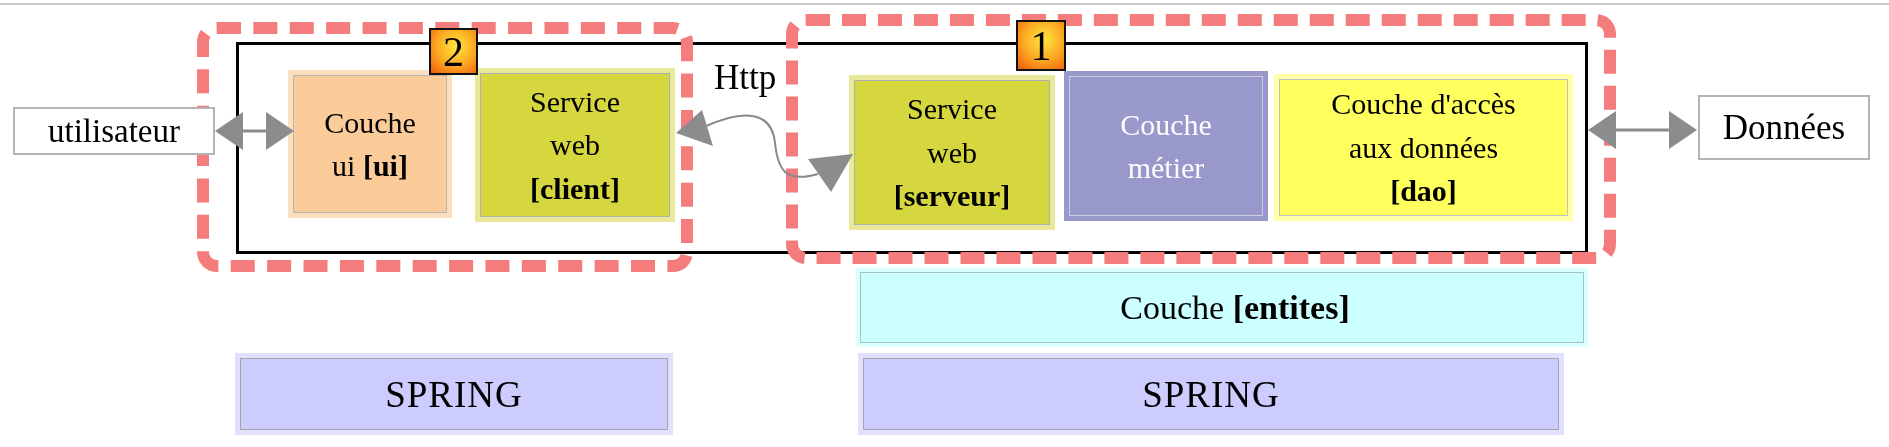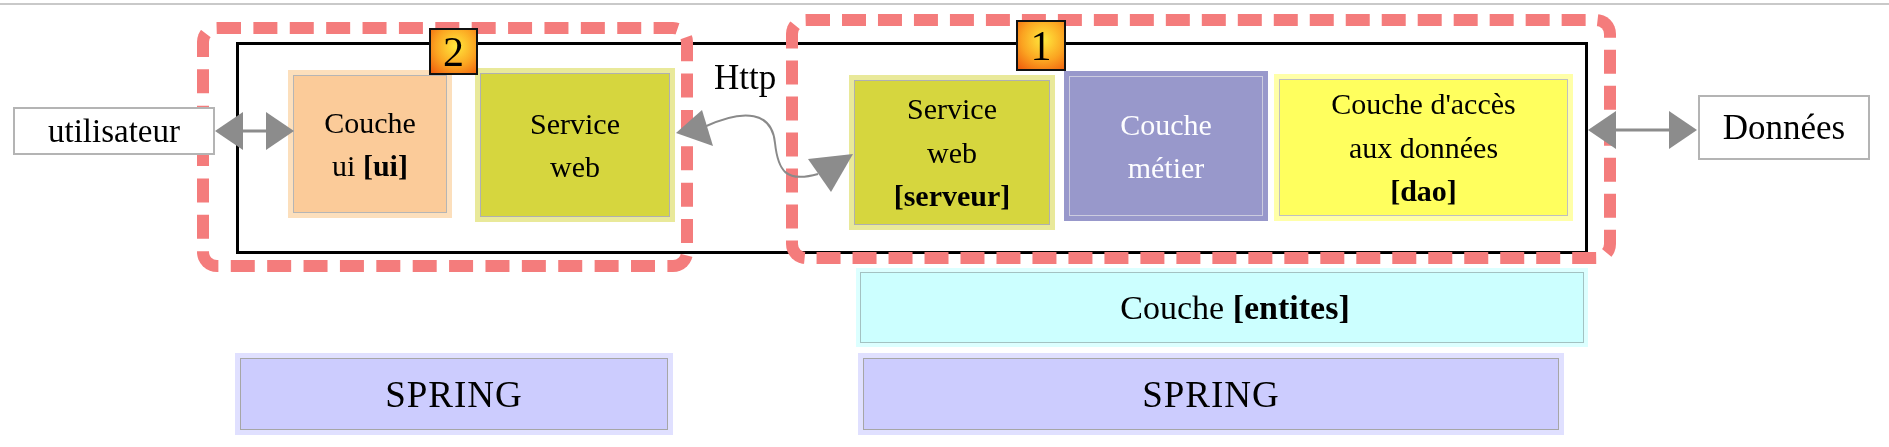--- a/index.html
+++ b/index.html
@@ -62,20 +62,21 @@
   </div>
 
   <div class="abs node layer ui-box">
     <div>Couche</div>
     <div><span>ui </span><b>[ui]</b></div>
   </div>
 
   <div class="abs node layer client-box">
     <div>Service</div>
     <div>web</div>
+    <div><b>[client]</b></div>
   </div>
 
   <div class="abs node layer serveur-box">
     <div>Service</div>
     <div>web</div>
     <div><b>[serveur]</b></div>
   </div>
 
   <div class="abs node layer metier-box">
     <div>Couche</div>

